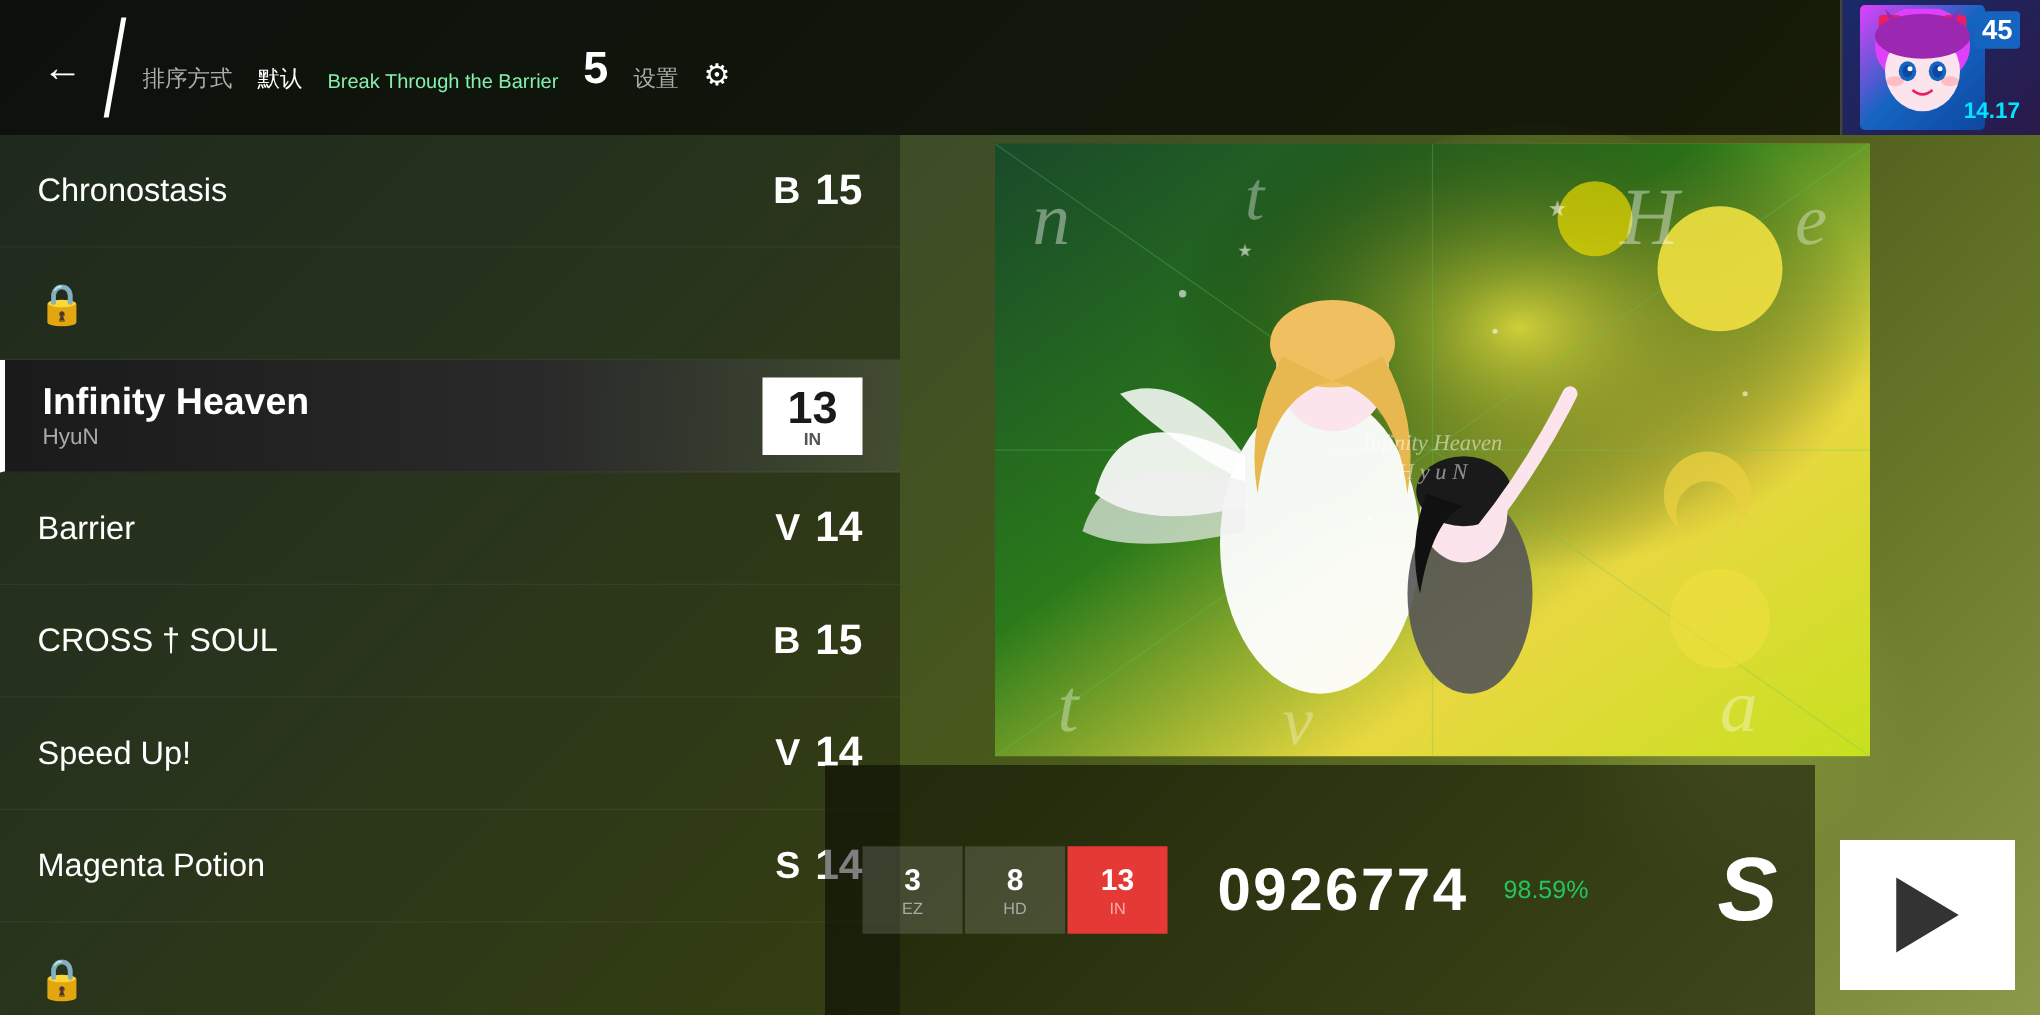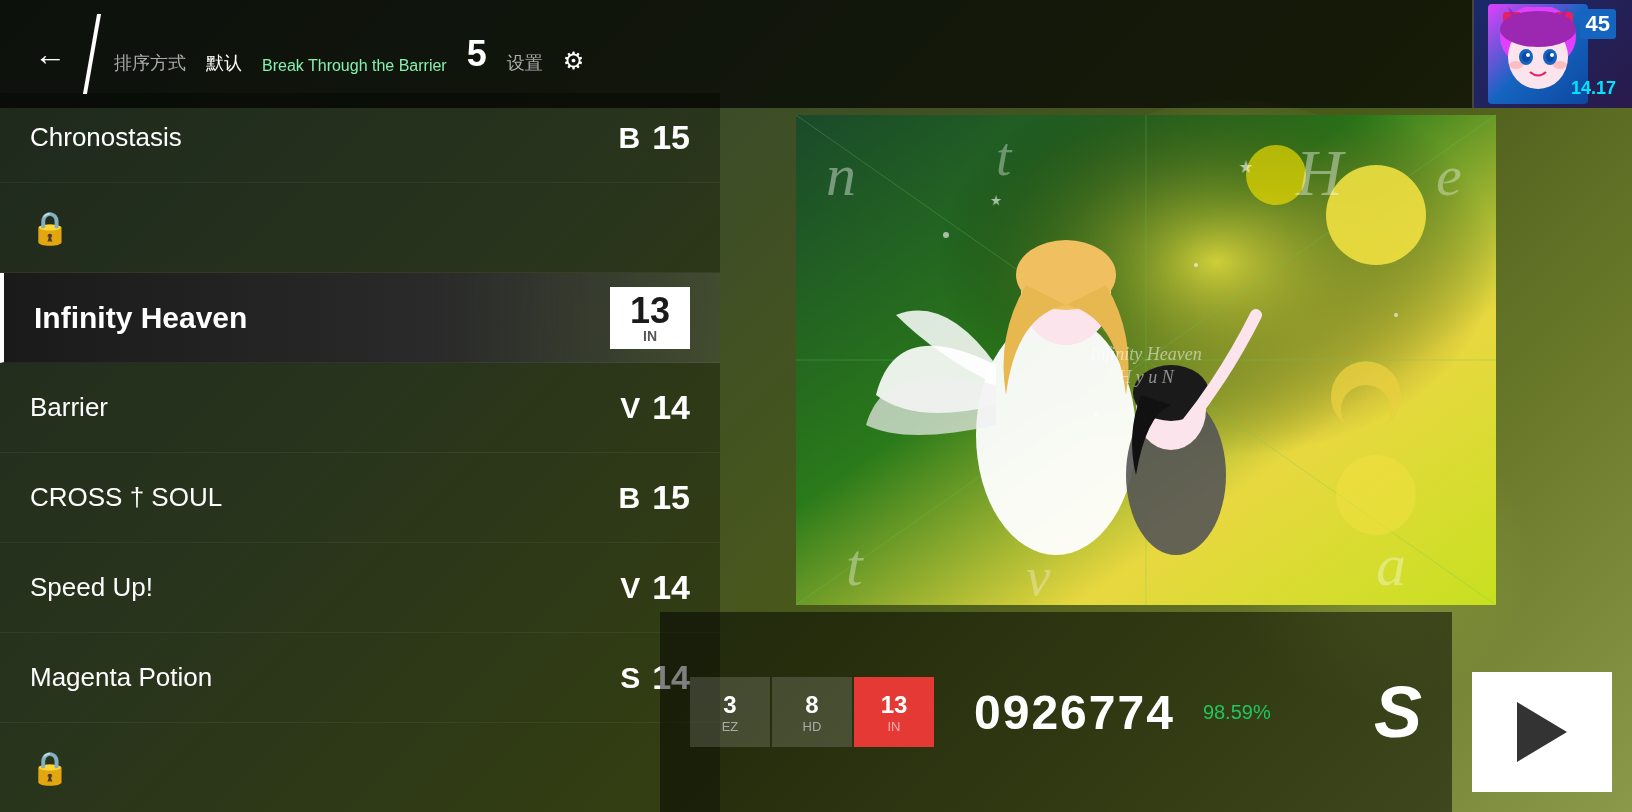--- a/index.html
+++ b/index.html
@@ -129,21 +129,21 @@
       bottom: 5px;
       right: 2px;
       color: #00e5ff;
       font-size: 18px;
       font-weight: bold;
     }
 
     
     .song-list {
       position: absolute;
-      top: 93px;
+      top: 108px;
       left: 0;
       width: 720px;
       bottom: 0;
       overflow-y: auto;
       z-index: 5;
       background: rgba(0,0,0,0.3);
     }
 
     .song-item {
       height: 90px;
@@ -422,21 +422,21 @@
       <span class="song-name">Chronostasis</span>
       <div class="diff-badge">
         <span class="diff-letter">B</span>
         <span class="diff-num">15</span>
       </div>
     </div>
     <div class="song-item">
       <span class="lock-icon">🔒</span>
     </div>
     <div class="song-item selected">
-      <div style="flex: 1 1 0%;"><span class="song-name">Infinity Heaven</span></div>
+      <div style="flex: 1 1 0%;"><span class="song-name">Infinity Heaven</span><span class="song-sub">HyuN</span></div>
       <div class="diff-box">
         <span style="font-size: 36px; font-weight: 900;">13</span>
         <span class="in-label">IN</span>
       </div>
     </div>
     <div class="song-item">
       <span class="song-name">Barrier</span>
       <div class="diff-badge">
         <span class="diff-letter">V</span>
         <span class="diff-num">14</span>

